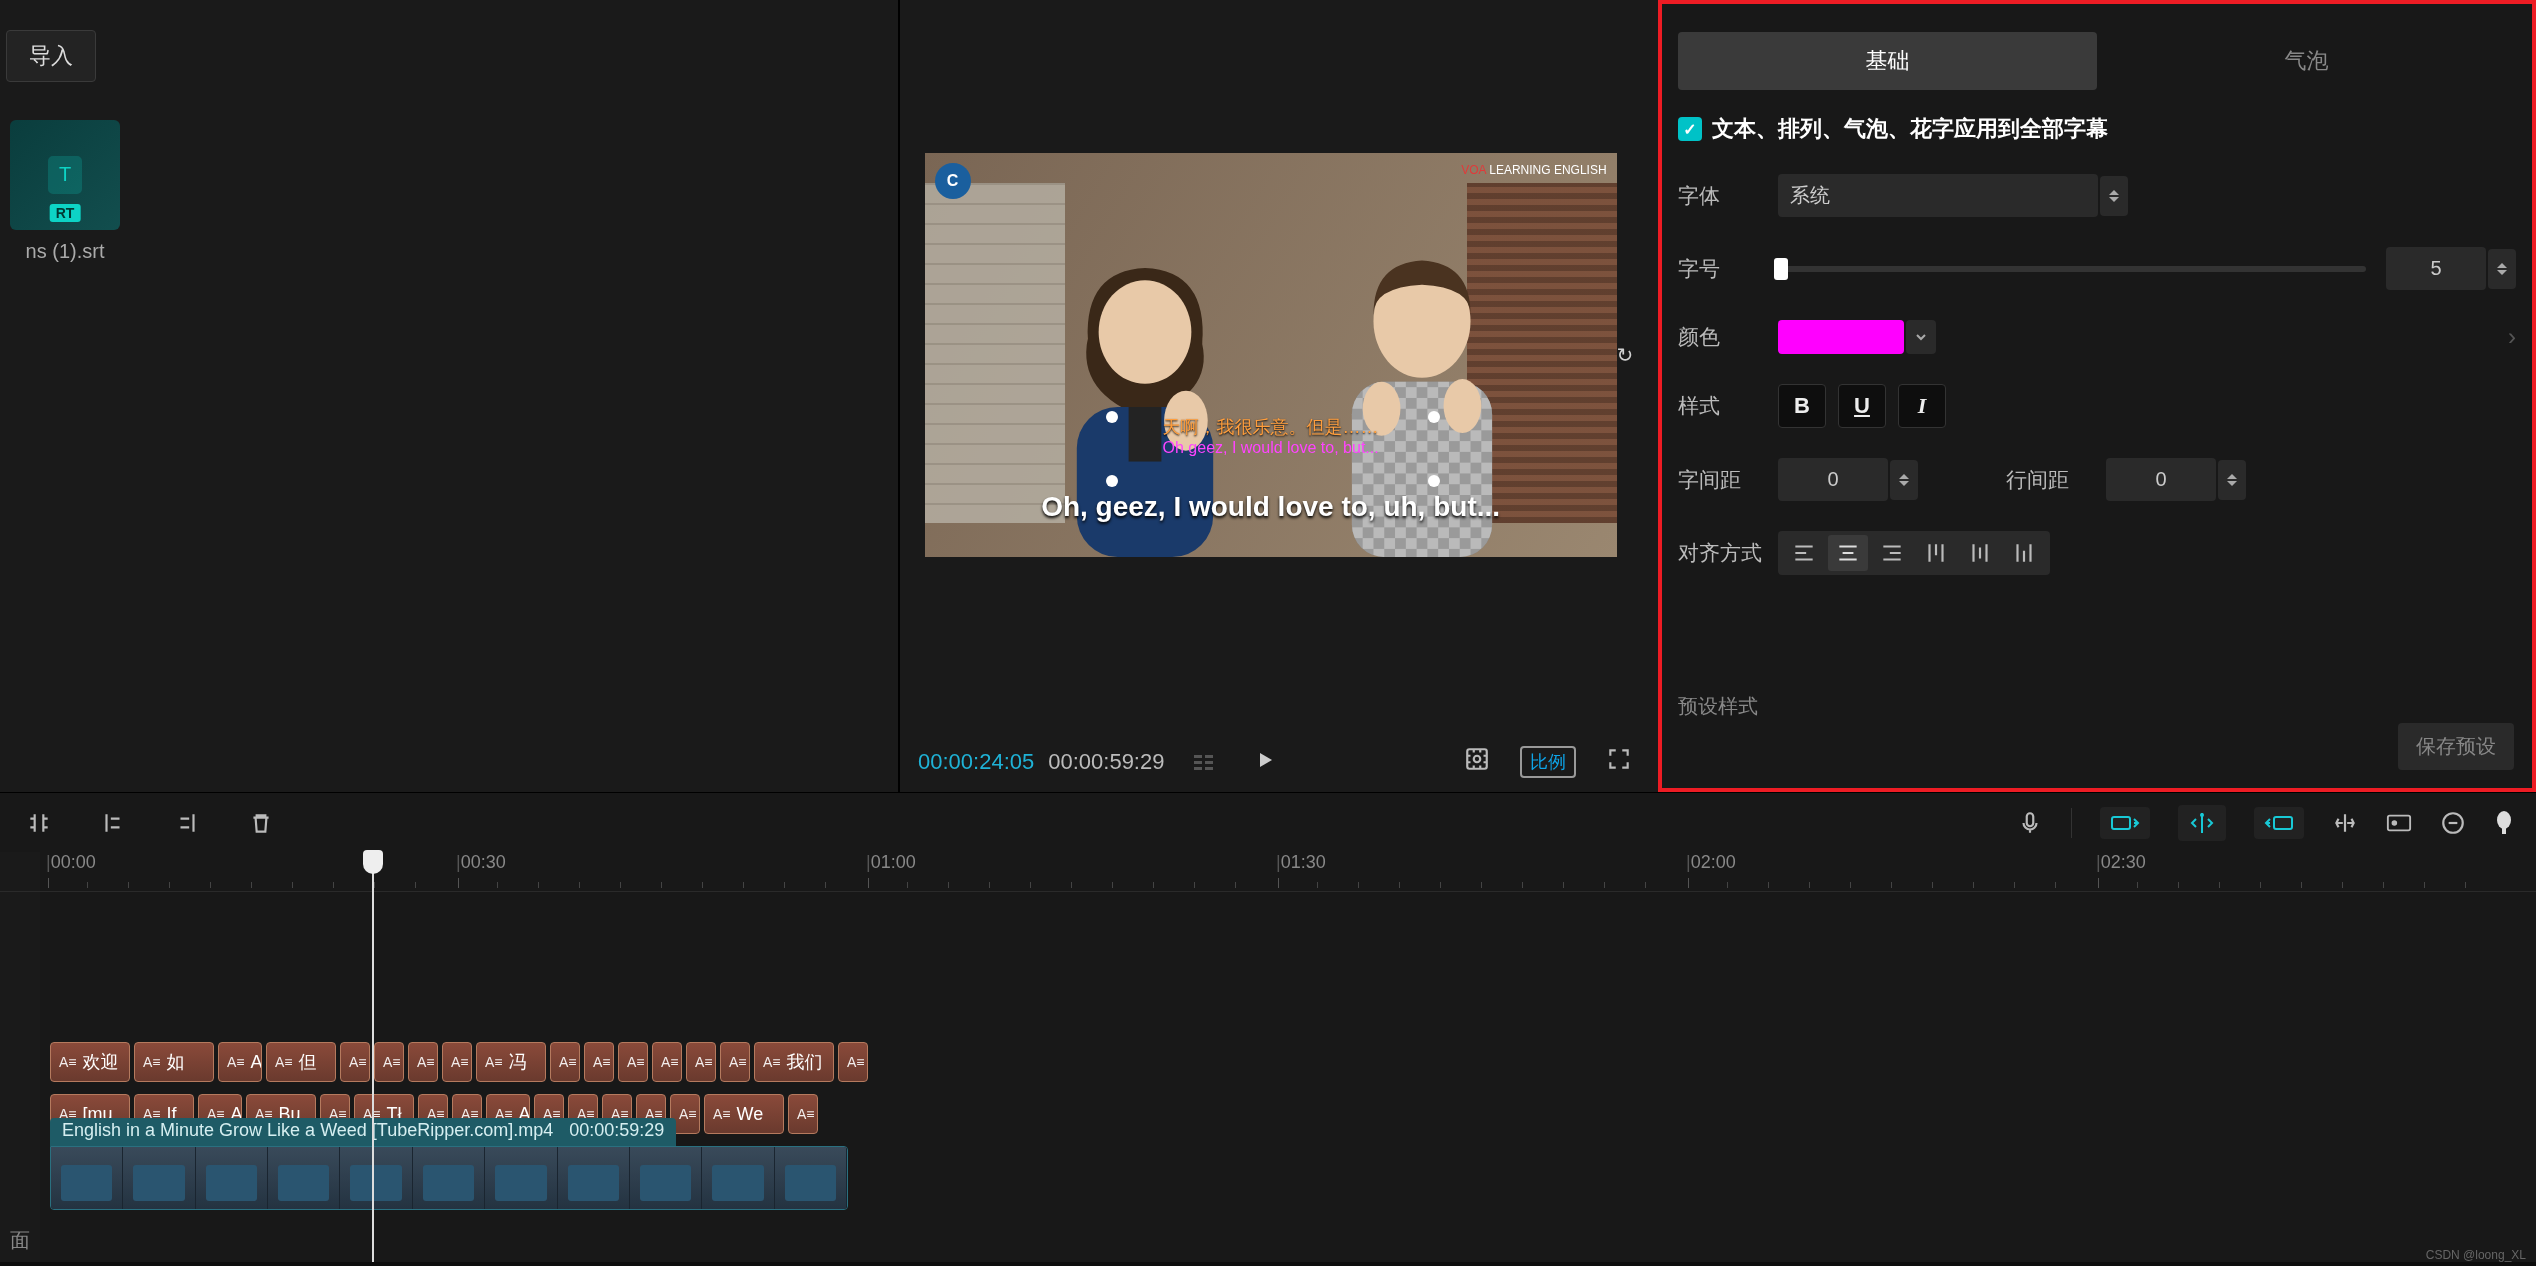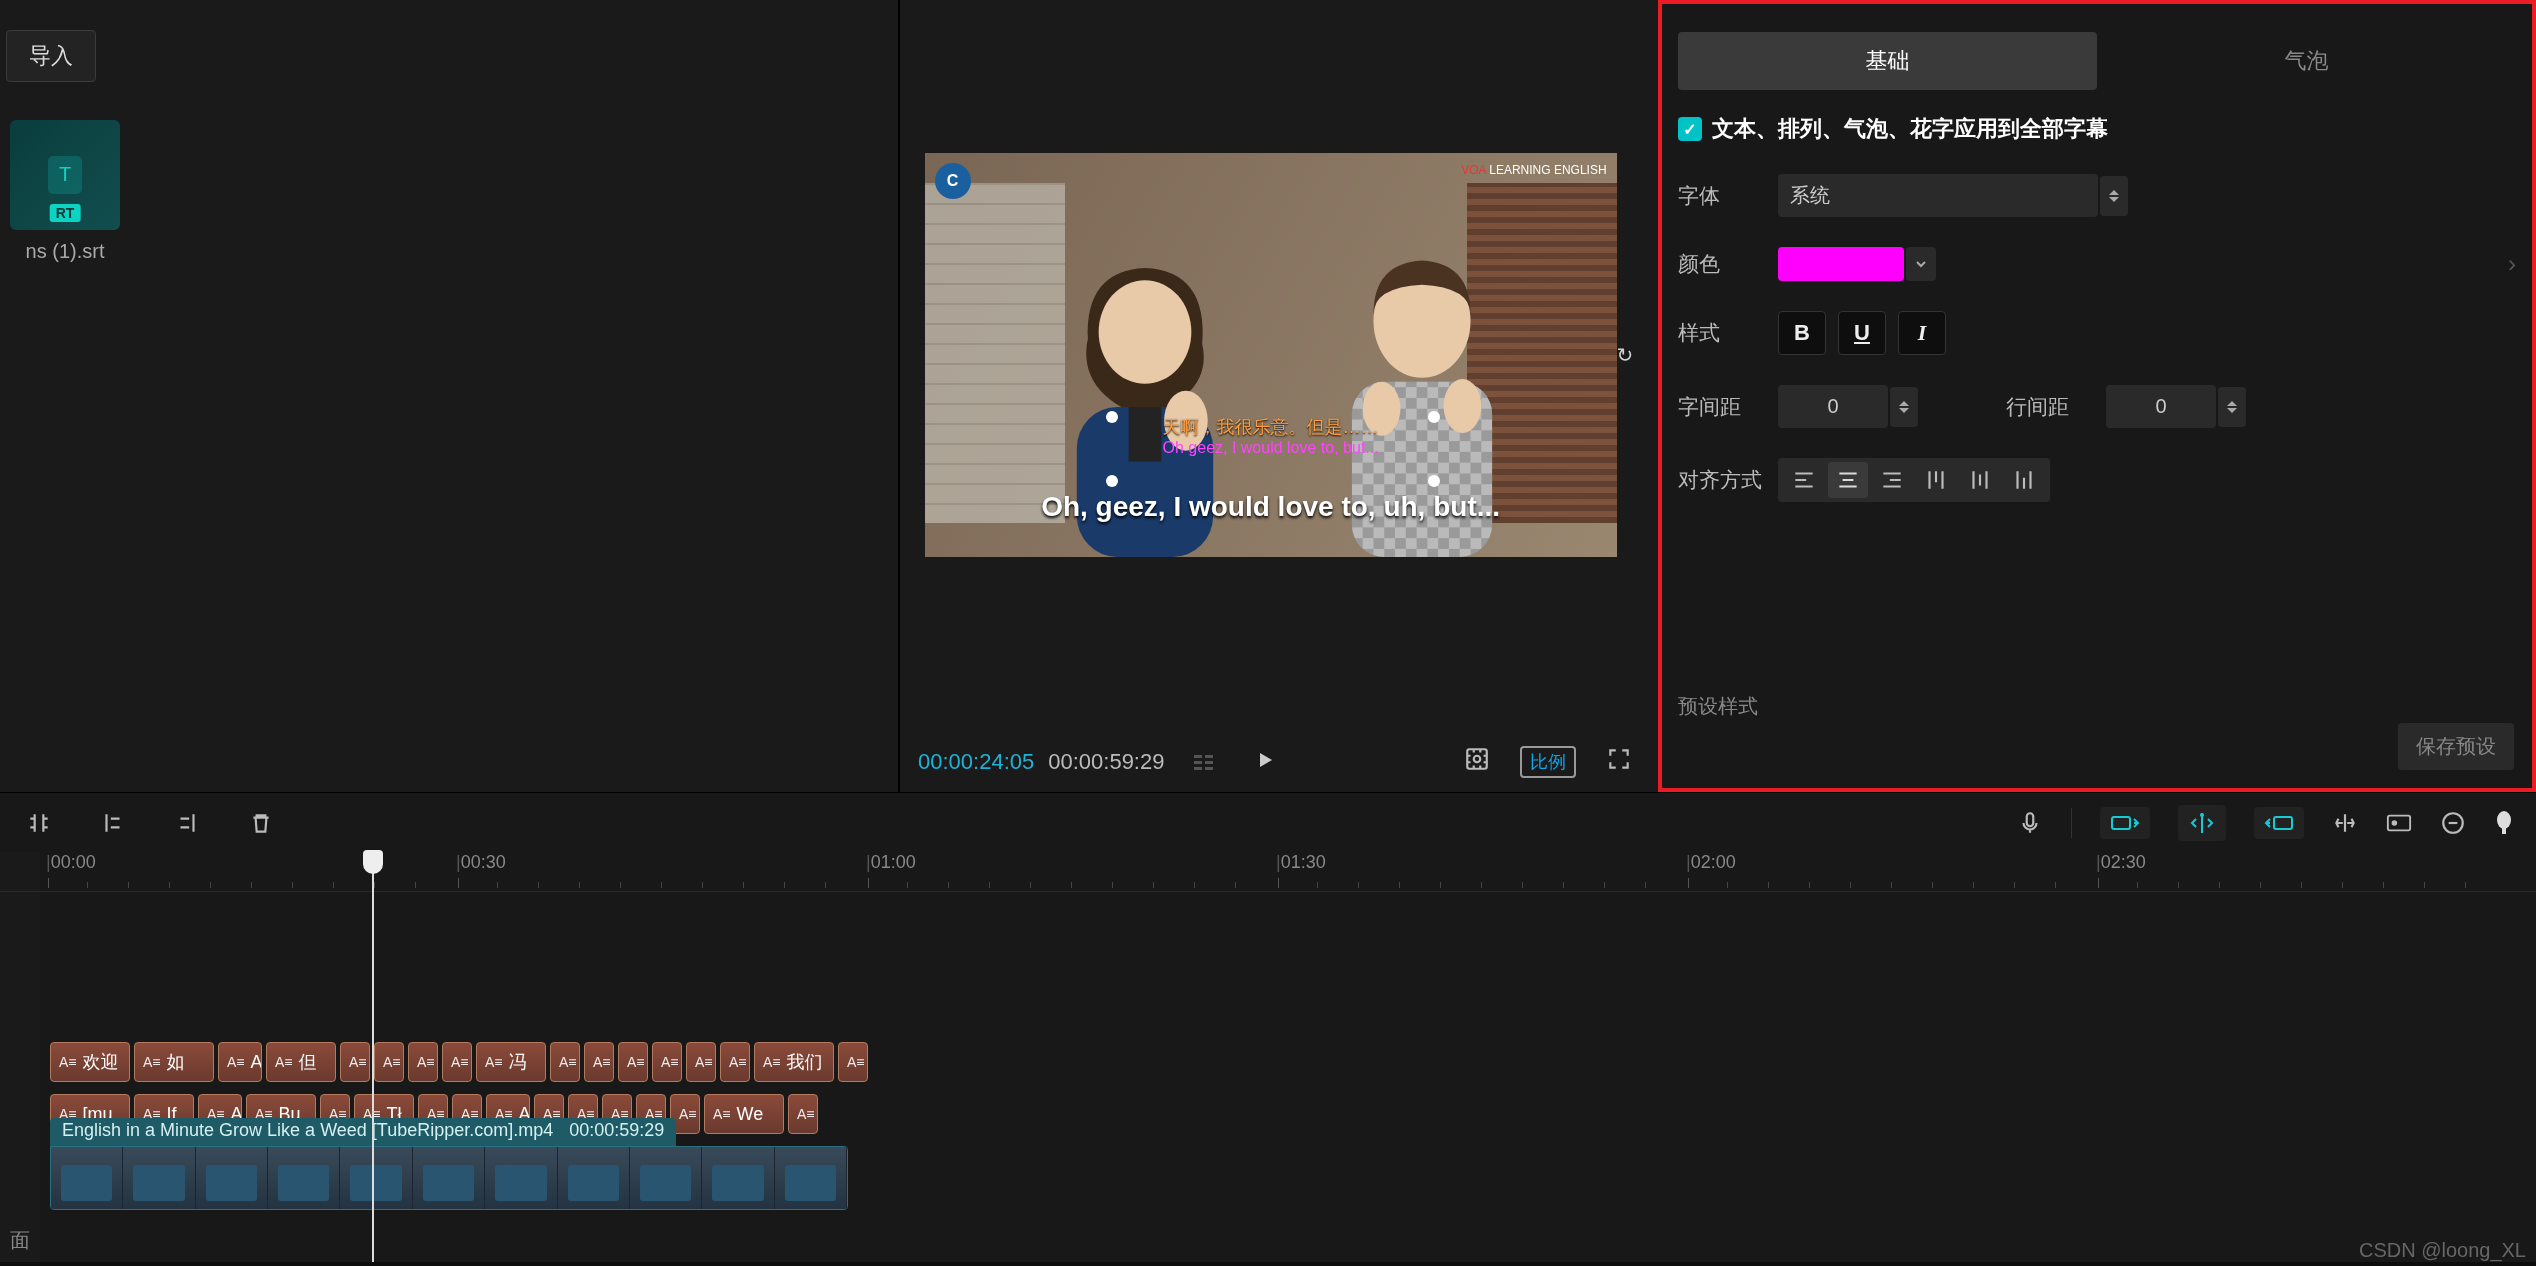--- a/index.html
+++ b/index.html
@@ -86,21 +86,21 @@
 .sub-row { display:flex; height:40px; margin-bottom:12px;}
 .sub-clip { background:linear-gradient(#8a4a3a,#6a3a2e); border:1px solid #b57a5e; border-radius:4px; color:#fff; font-size:18px; padding:4px 8px; display:flex; align-items:center; gap:6px; margin-right:4px; white-space:nowrap; overflow:hidden;}
 .sub-clip .atag { font-size:14px; opacity:.9; }
 .vid-row { height:90px; margin-top:2px; position:relative;}
 .vid-hdr { position:absolute; top:-28px; left:0; height:28px; background:#1e5b66; color:#d5eef0; font-size:18px; padding:2px 12px; border-radius:4px 4px 0 0; display:flex; gap:16px;}
 .vid-thumbs { display:flex; height:64px; width:798px; overflow:hidden; border-radius:0 4px 4px 4px; border:1px solid #2a7080;}
 .vthumb { width:73px; height:64px; background:linear-gradient(#394a5a,#233240); border-right:1px solid #1a2530; position:relative;}
 .vthumb::after{content:"";position:absolute;left:10px;right:10px;top:18px;bottom:10px;background:#2a5570;border-radius:3px;}
 .left-gutter { position:absolute; left:0; top:0; bottom:0; width:40px; background:#1a1a1a; display:flex; align-items:flex-end; justify-content:center; padding-bottom:8px; color:#888; font-size:20px;}
 
-.watermark { position:absolute; right:10px; bottom:4px; color:#666; font-size:20px;}
+.watermark { position:absolute; right:10px; bottom:4px; color:#666; font-size:12px;}
 
 svg.ico{width:26px;height:26px;stroke:#bbb;stroke-width:2;fill:none;}
 </style>
 </head>
 <body>
 
 <div class="top">
 
   <div class="left-panel">
     <div class="import-btn">导入</div>
@@ -195,20 +195,28 @@
       <div class="rtab active">基础</div>
       <div class="rtab">气泡</div>
     </div>
     <div class="apply-row">
       <span class="chk">✓</span>
       <span>文本、排列、气泡、花字应用到全部字幕</span>
     </div>
     <div class="prop-row">
       <span class="prop-lbl">字体</span>
       <div class="sel">系统</div>
+      <div class="spin"></div>
+    </div>
+    <div class="prop-row">
+      <span class="prop-lbl">字号</span>
+      <div class="slider-track">
+          <div class="slider-thumb"></div>
+        </div>
+      <input class="num-in" value="5" style="">
       <div class="spin"></div>
     </div>
     <div class="prop-row">
       <span class="prop-lbl">颜色</span>
       <div class="color-sw"></div>
       <div class="color-drop">
           <svg width="12" height="12" viewBox="0 0 12 12">
             <path d="M2 4l4 4 4-4" stroke="#aaa" fill="none" stroke-width="2"></path>
           </svg>
         </div>

